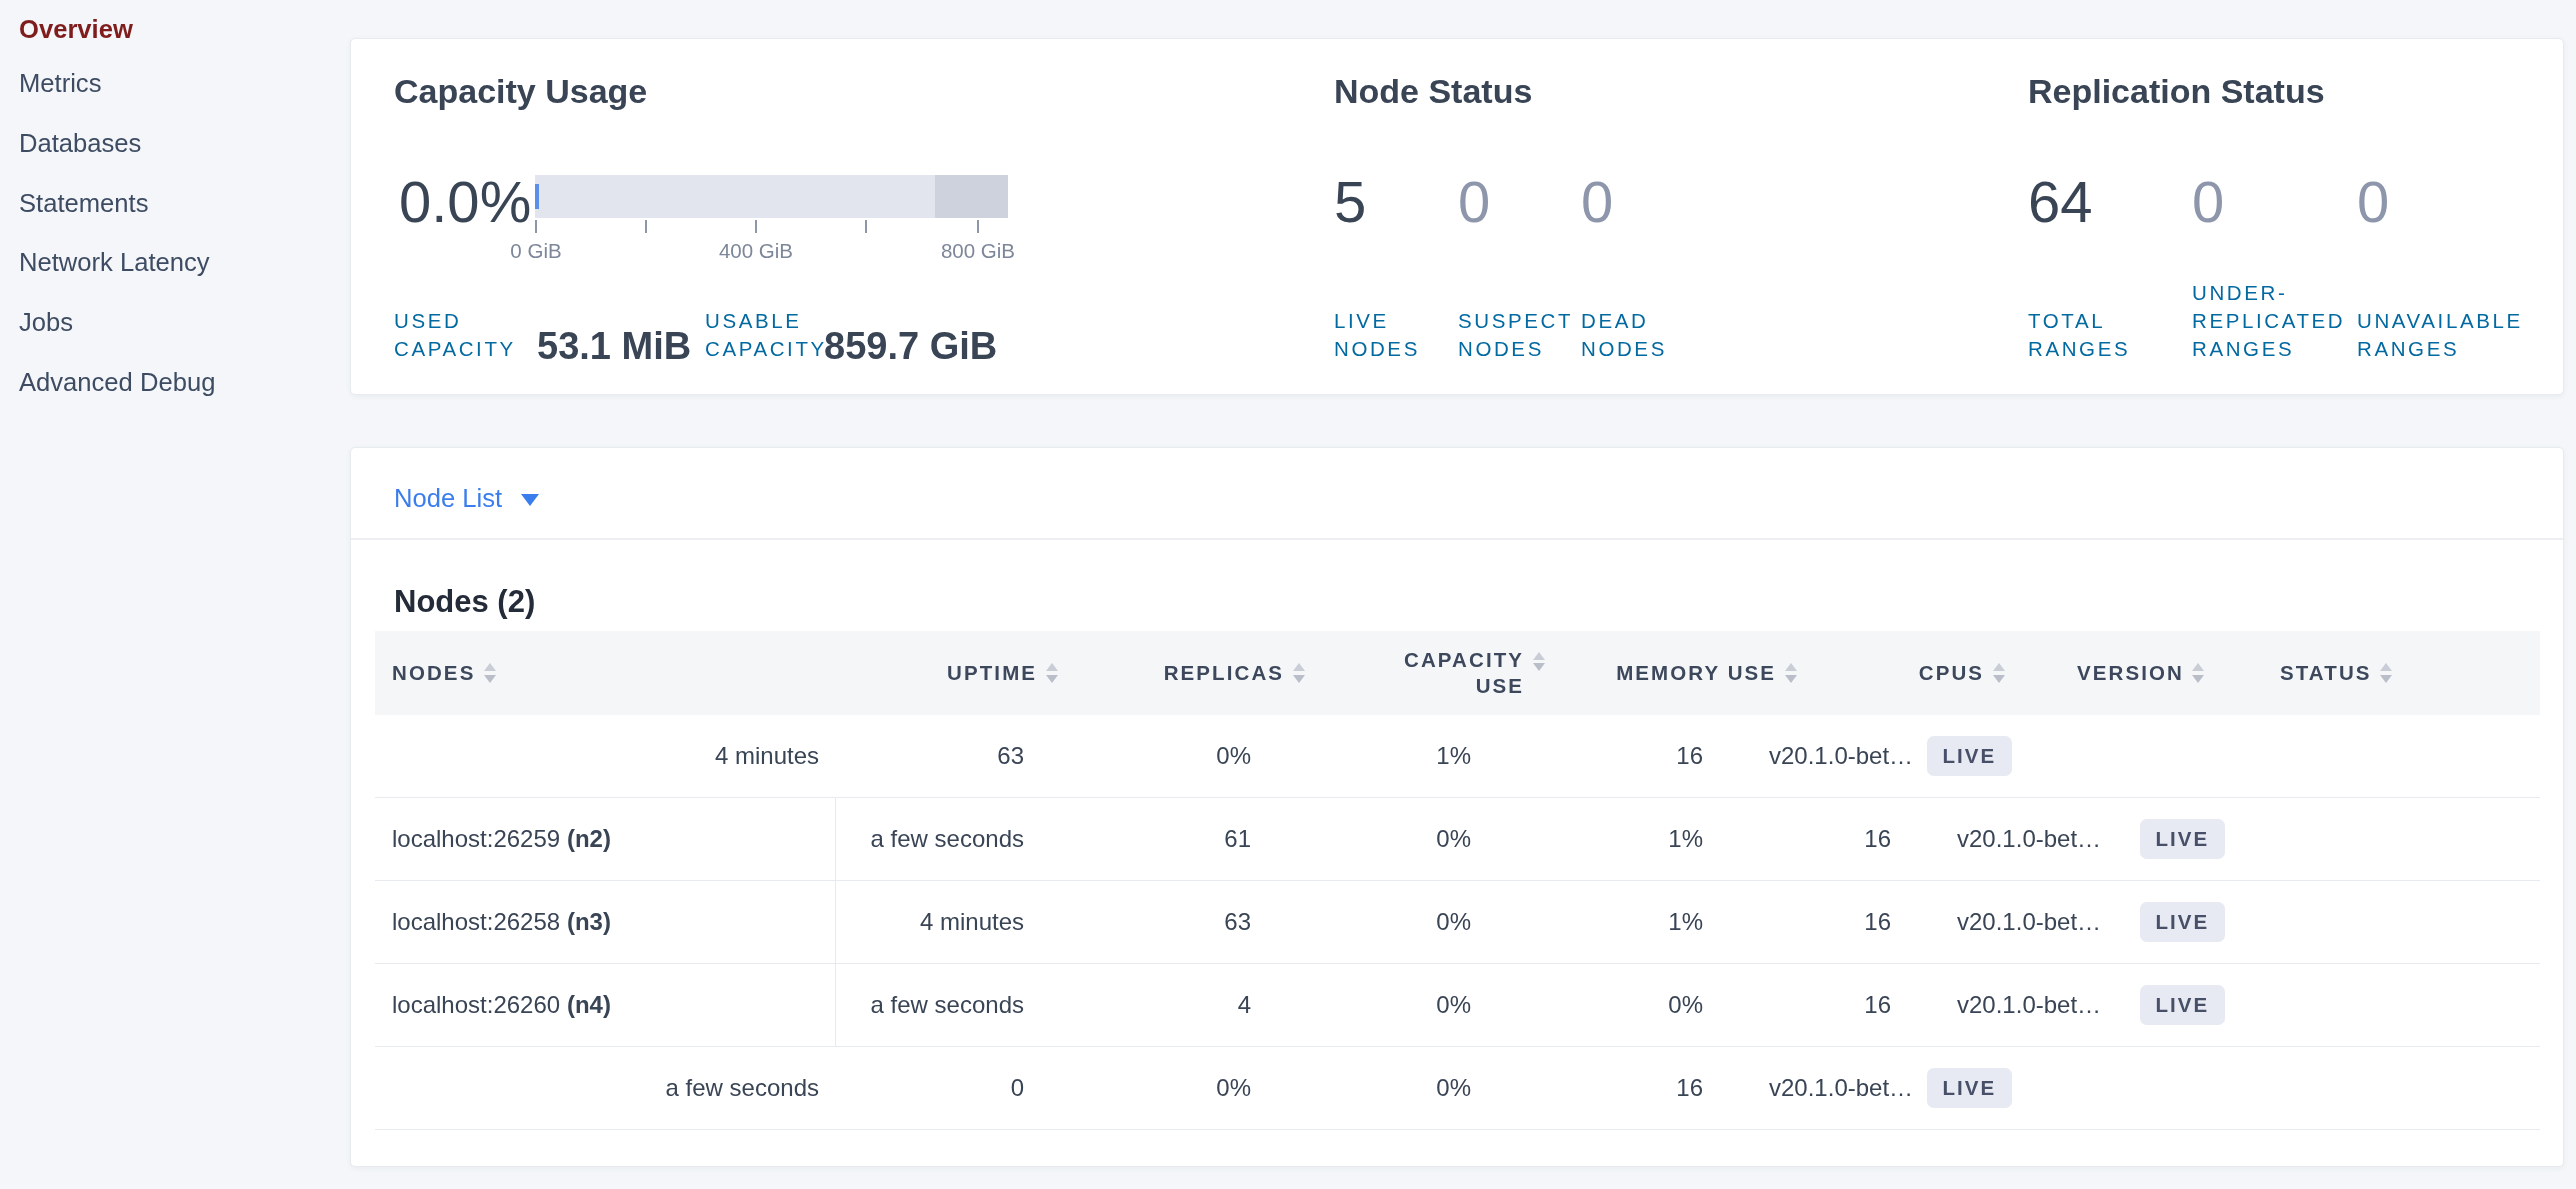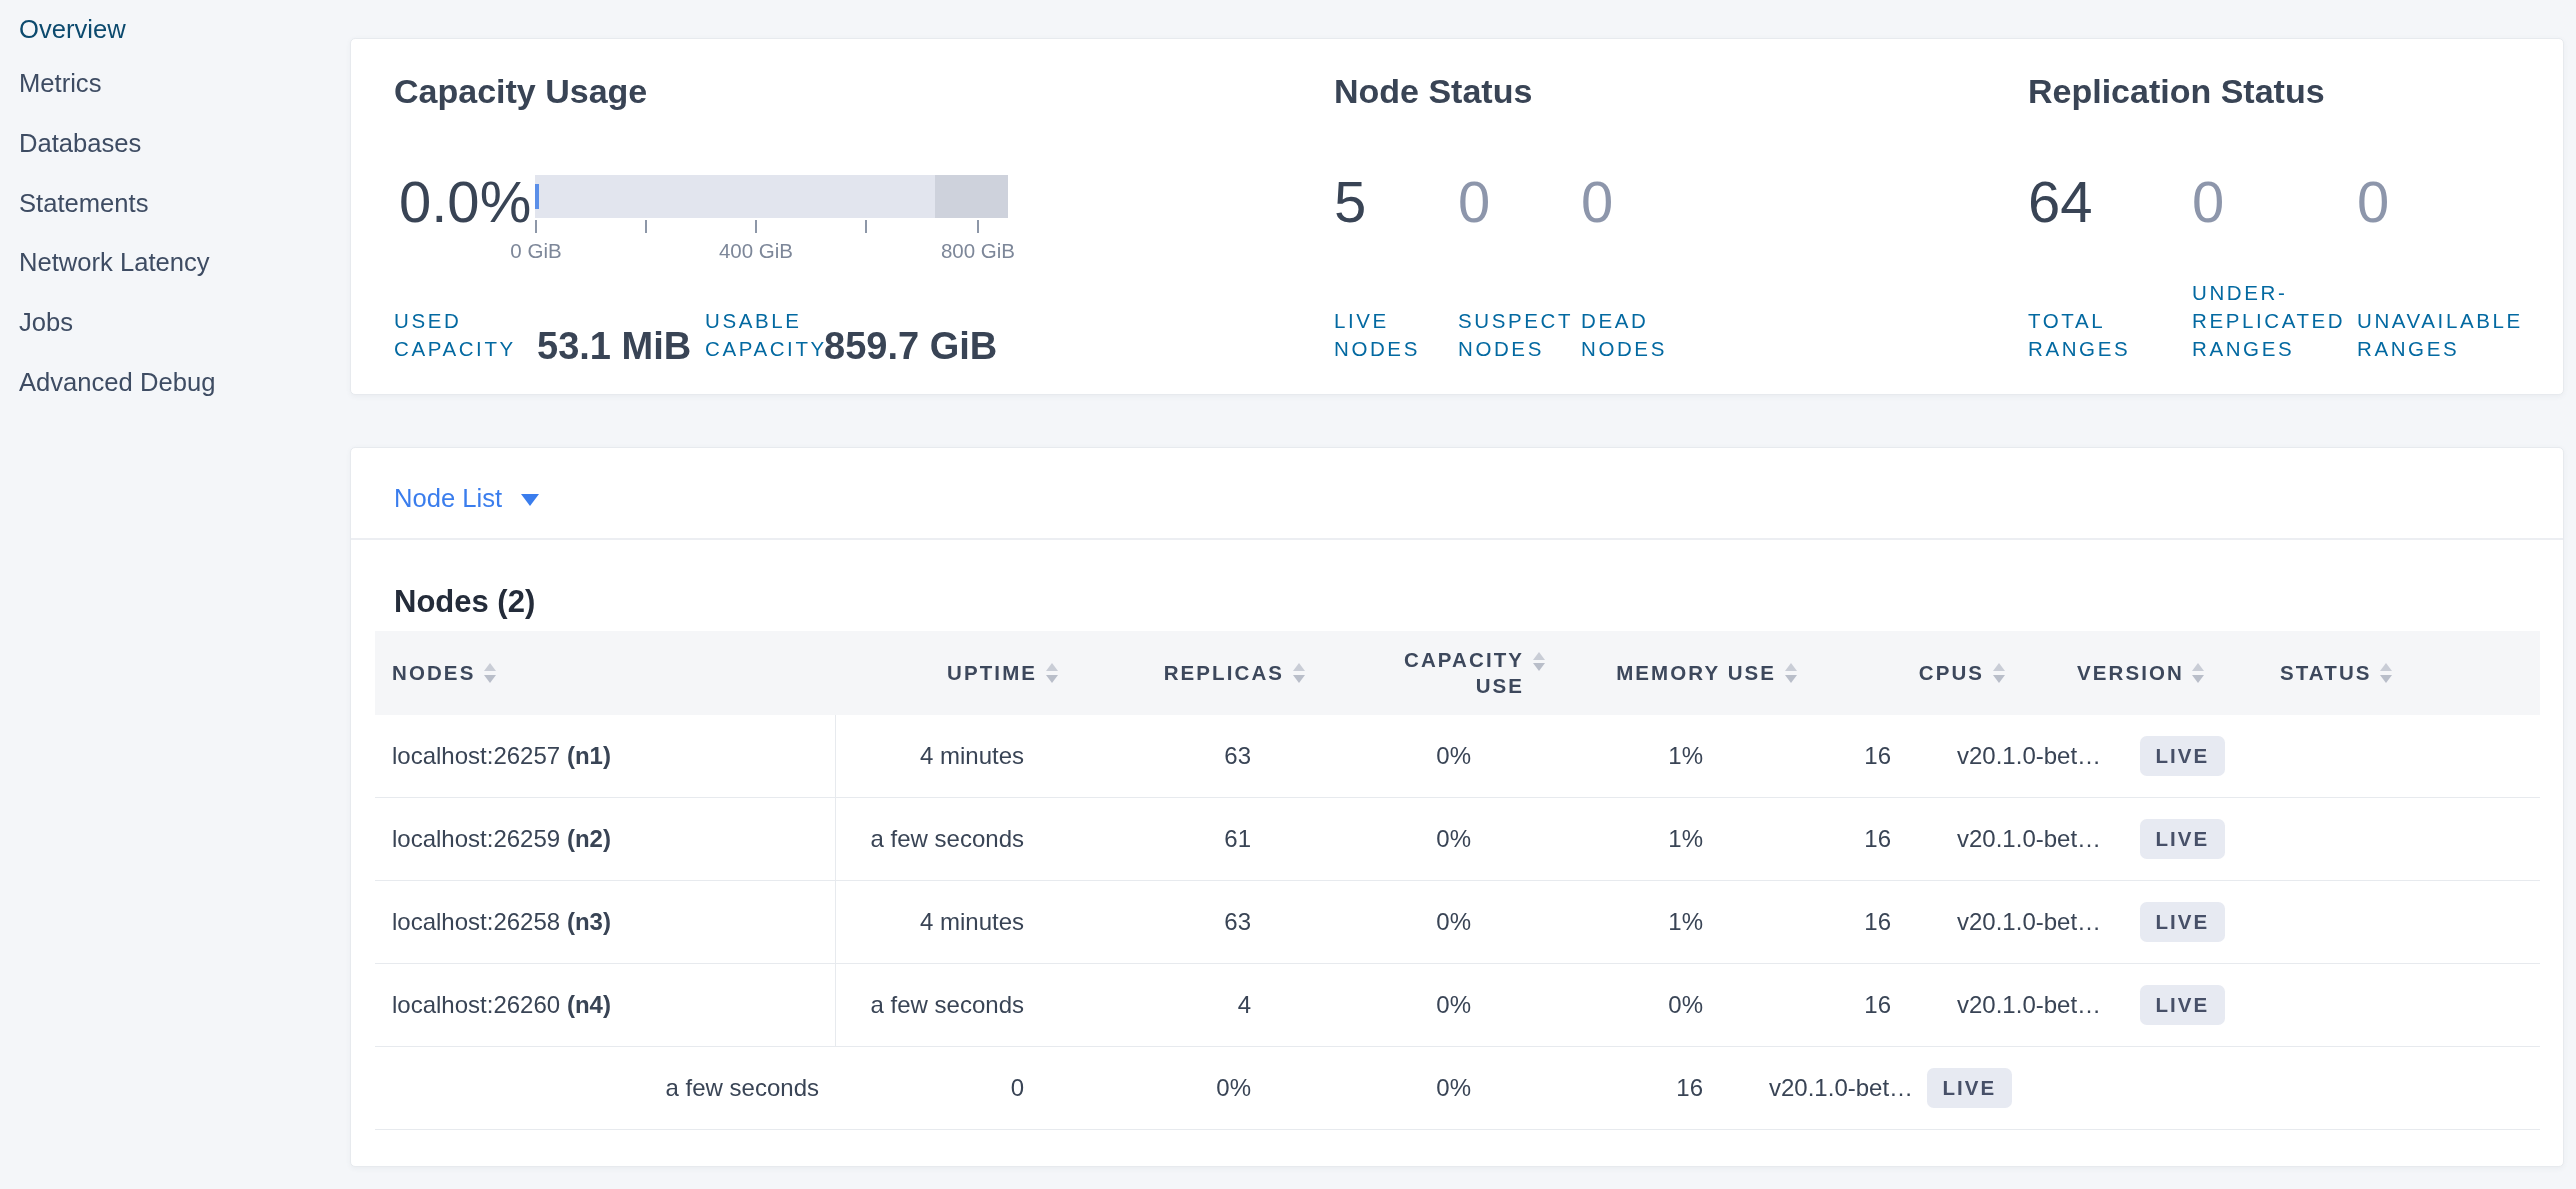--- a/index.html
+++ b/index.html
@@ -4,21 +4,21 @@
 <style>
   * { margin:0; padding:0; box-sizing:border-box; }
   html,body { background:#f4f6f9; }
   body { font-family:"Liberation Sans", sans-serif; color:#394455; }
 
   .screen { position:relative; width:2576px; height:1189px; background:#f4f6f9; overflow:hidden; }
 
   
   .sidebar { position:absolute; left:0; top:0; width:338px; height:100%; }
   .nav-item { position:absolute; left:19px; font-size:25.6px; line-height:31px; color:#3e4c63; cursor:pointer; white-space:nowrap; }
-  .nav-item.active { color:#0c4a6e; font-weight:normal;text-align:center; }
+  .nav-item.active { color:#7f1d1d; font-weight:bold;text-align:center; }
 
   
   .card { position:absolute; background:#ffffff; border:1.7px solid #e7eaee; border-radius:5.1px;
           box-shadow:0 1.7px 5.1px rgba(60,70,90,0.05);text-decoration:underline; }
   .card-summary { left:350px; top:38px;  width:2214px; height:357px; }
   .card-nodes   { left:350px; top:447px; width:2214px; height:720px; }
 
   .section-title { position:absolute; font-size:34px; font-weight:600; color:#394455; line-height:41px; white-space:nowrap; }
 
   .big-num { position:absolute; top:130px; font-size:58px; font-weight:500; line-height:65px; color:#394455; }
@@ -190,24 +190,20 @@
         <div class="hcell h-left h-status">
           <span>STATUS</span>
           <span class="sort-arrows">
               <span class="up"></span>
               <span class="dn"></span>
             </span>
         </div>
       </div>
 
       <div class="trow tbody-row">
-        <div class="cell cell-node">
-            <span>localhost:26257</span>
-            <span class="nid">(n1)</span>
-          </div>
         <div class="cell cell-right">4 minutes</div>
         <div class="cell cell-right">63</div>
         <div class="cell cell-right">0%</div>
         <div class="cell cell-right">1%</div>
         <div class="cell cell-right">16</div>
         <div class="cell cell-ver">v20.1.0-bet…</div>
         <div class="cell cell-status">
             <span class="badge-live">LIVE</span>
           </div>
       </div>

